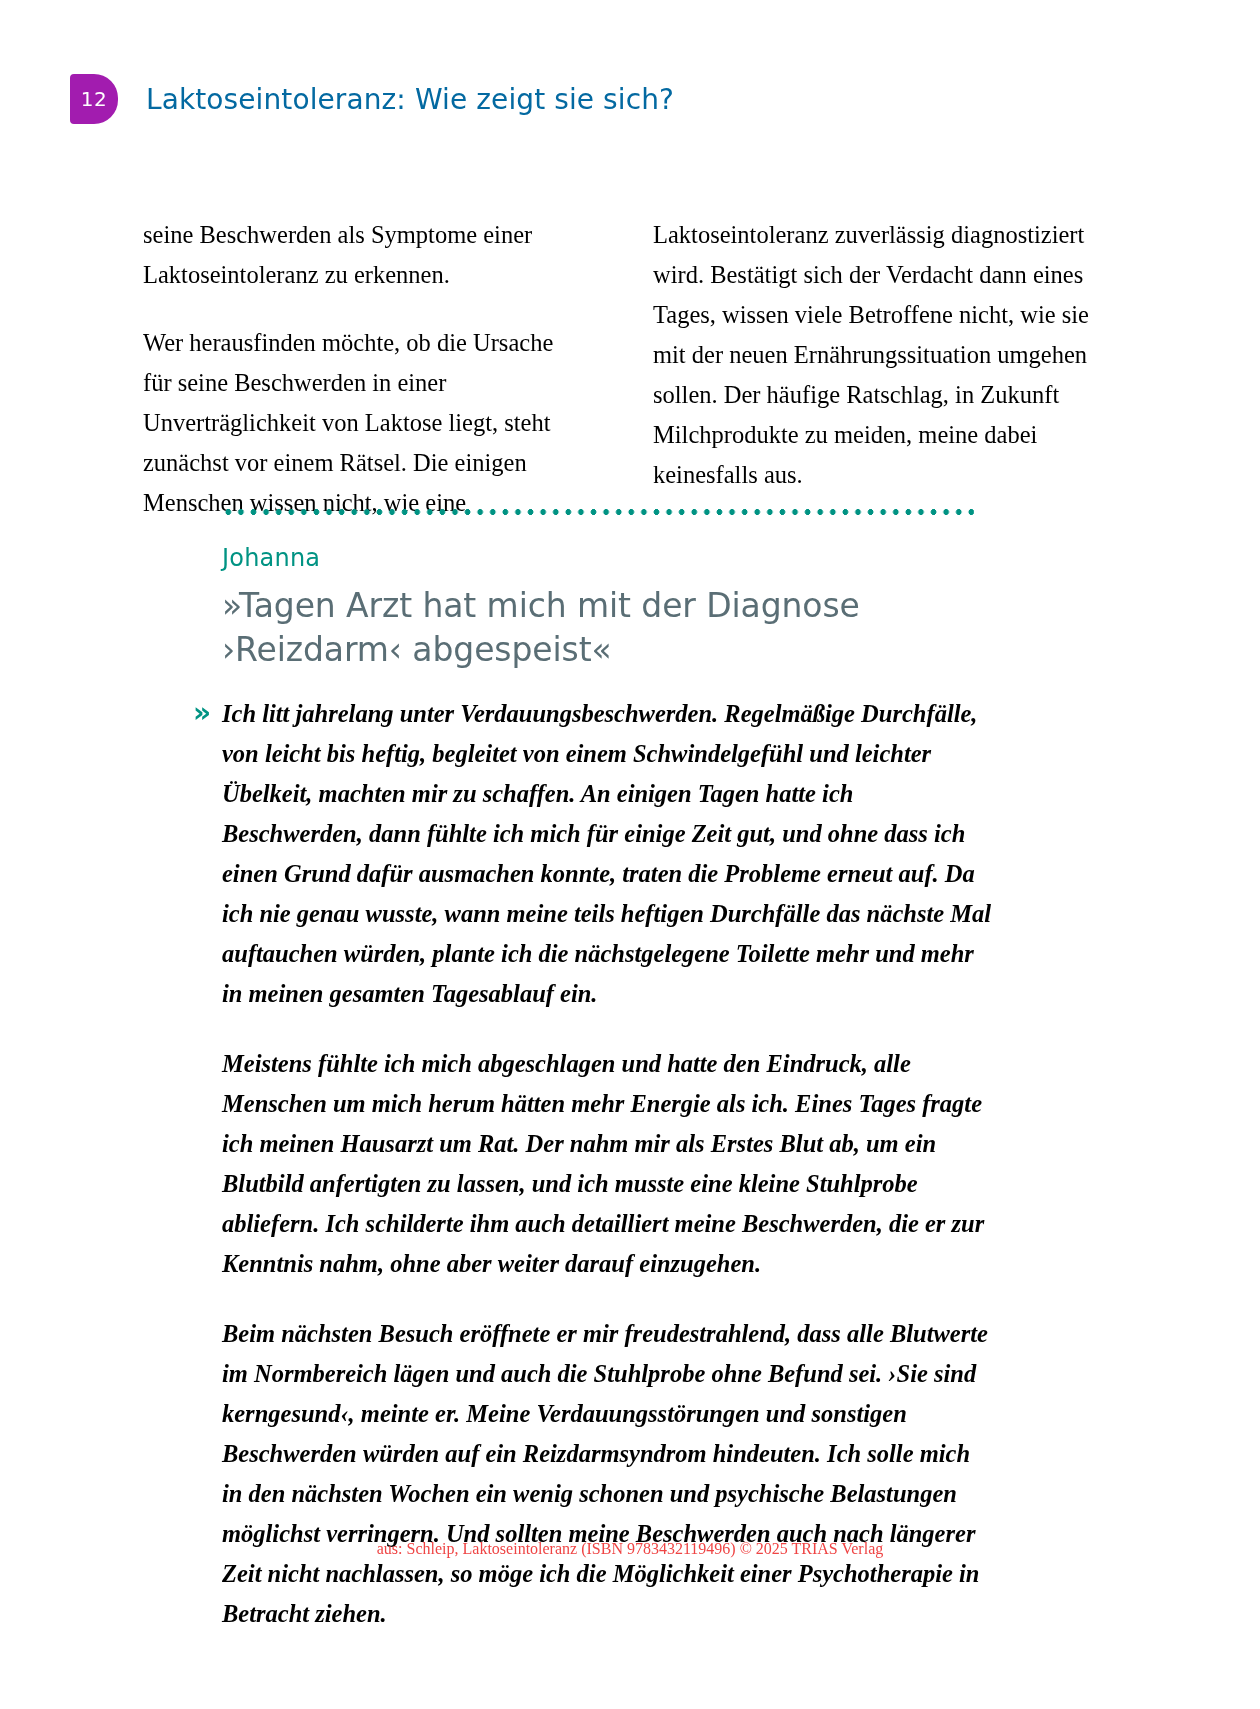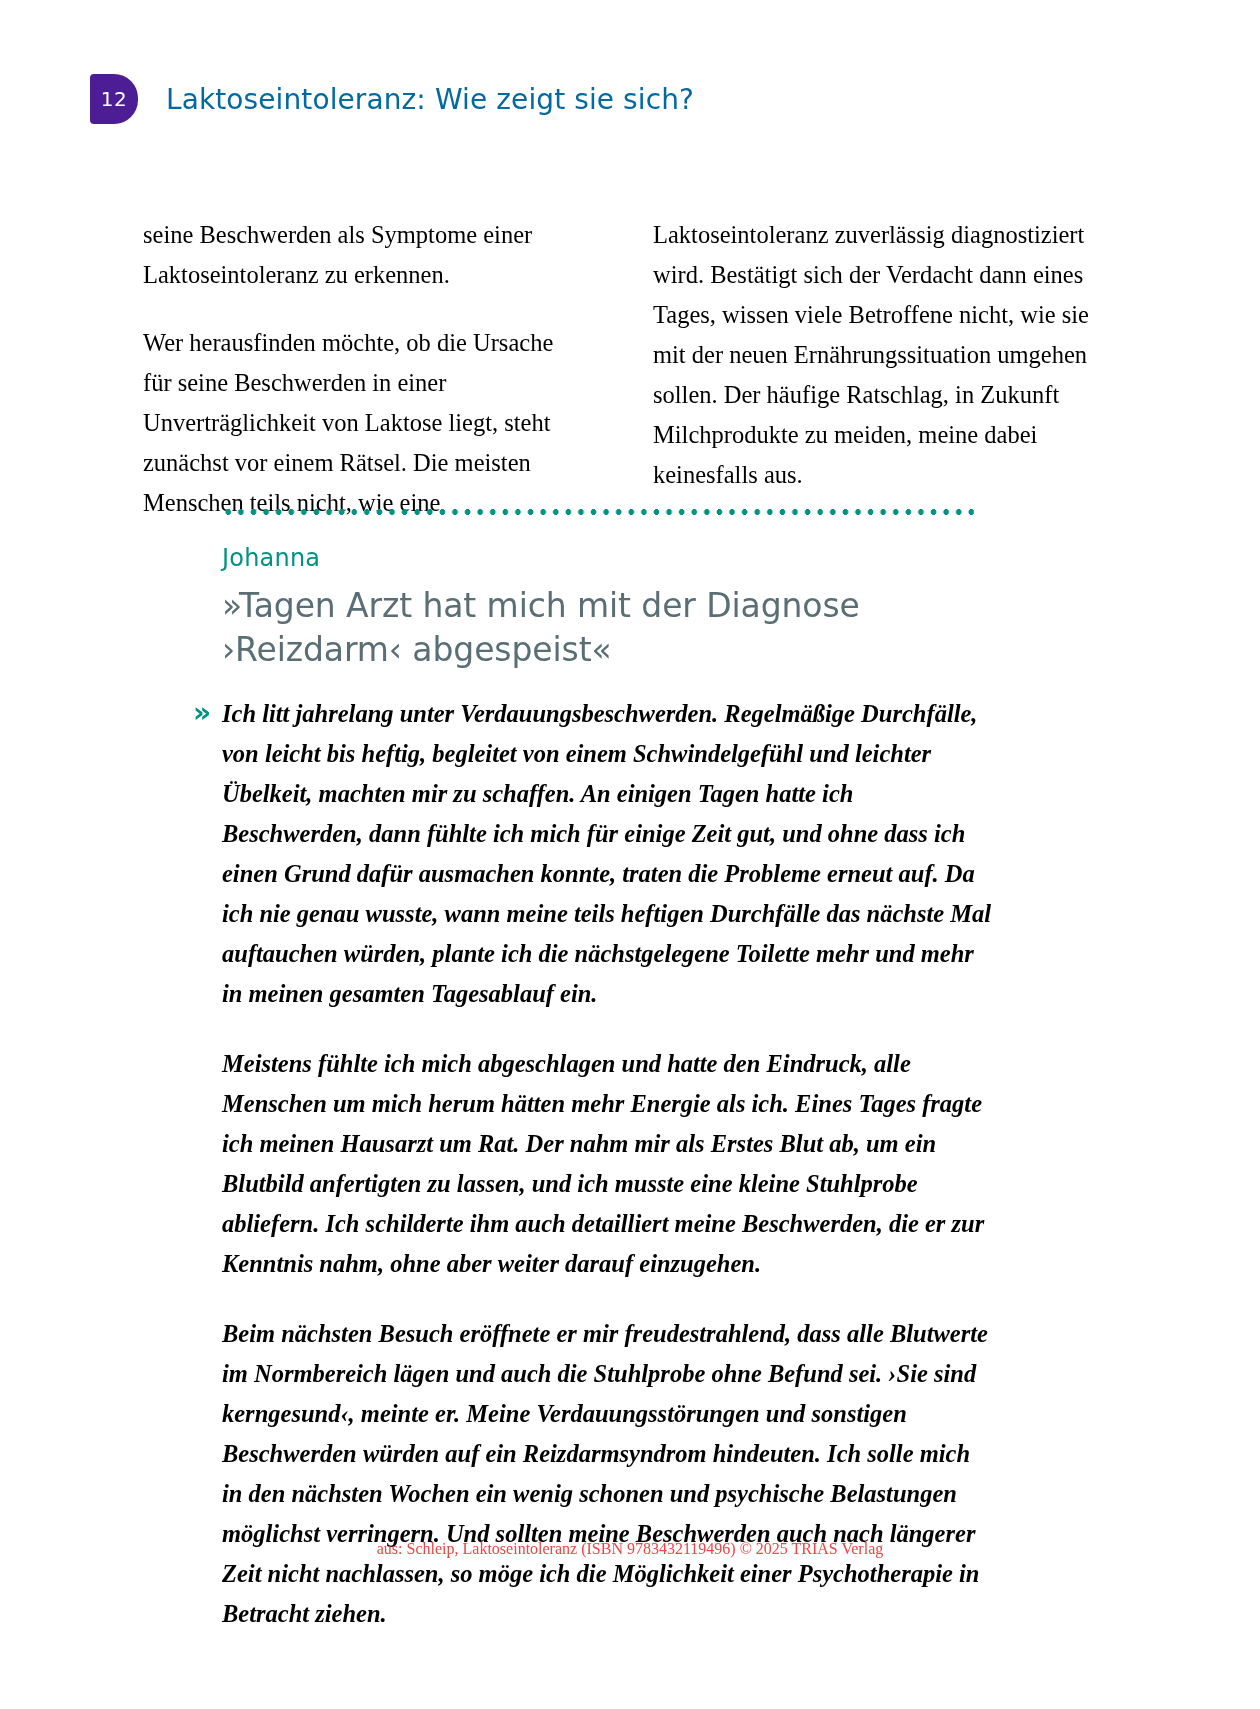--- a/index.html
+++ b/index.html
@@ -24,22 +24,22 @@
     left: 0;
     top: 74px;
     width: 1260px;
     height: 50px;
     display: flex;
     align-items: center;
   }
   .page-badge {
     width: 48px;
     height: 50px;
-    margin-left: 90px;
-    background: #4c1d95;
+    margin-left: 70px;
+    background: #a21caf;
     border-radius: 6px 24px 24px 6px;
     border-top-left-radius: 4px;
     border-bottom-left-radius: 4px;
     display: flex;
     align-items: center;
     justify-content: center;
     color: #ffffff;
     font-family: "DejaVu Sans", "Liberation Sans", sans-serif;
     font-size: 20px;
     font-weight: 400;
@@ -159,21 +159,21 @@
 <div class="running-head">
   <div class="page-badge">
     <span>12</span>
   </div>
   <div class="running-title">Laktoseintoleranz: Wie zeigt sie sich?</div>
 </div>
 
 <div class="columns">
   <div class="col">
     <p>seine Beschwerden als Symptome einer Laktoseintoleranz zu erkennen.</p>
-    <p>Wer herausfinden möchte, ob die Ursache für seine Beschwerden in einer Unverträglichkeit von Laktose liegt, steht zunächst vor einem Rätsel. Die meisten Menschen teils nicht, wie eine</p>
+    <p>Wer herausfinden möchte, ob die Ursache für seine Beschwerden in einer Unverträglichkeit von Laktose liegt, steht zunächst vor einem Rätsel. Die einigen Menschen wissen nicht, wie eine</p>
   </div>
   <div class="col">
     <p>Laktoseintoleranz zuverlässig diagnostiziert wird. Bestätigt sich der Verdacht dann eines Tages, wissen viele Betroffene nicht, wie sie mit der neuen Ernährungssituation umgehen sollen. Der häufige Ratschlag, in Zukunft Milchprodukte zu meiden, meine dabei keinesfalls aus.</p>
   </div>
 </div>
 
 <div class="story">
 
   <div class="dotted-rule"></div>
 

